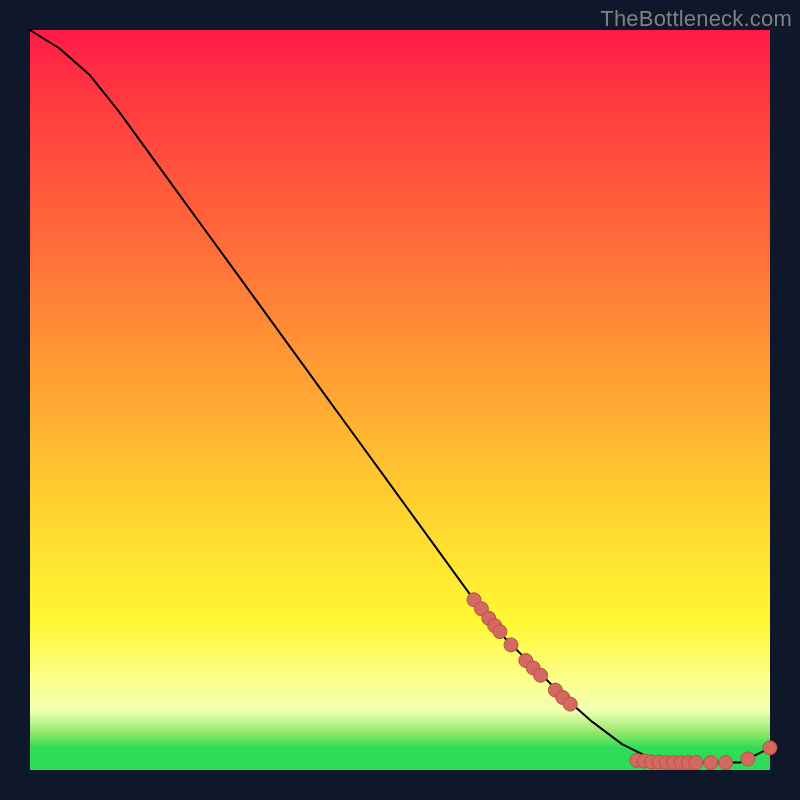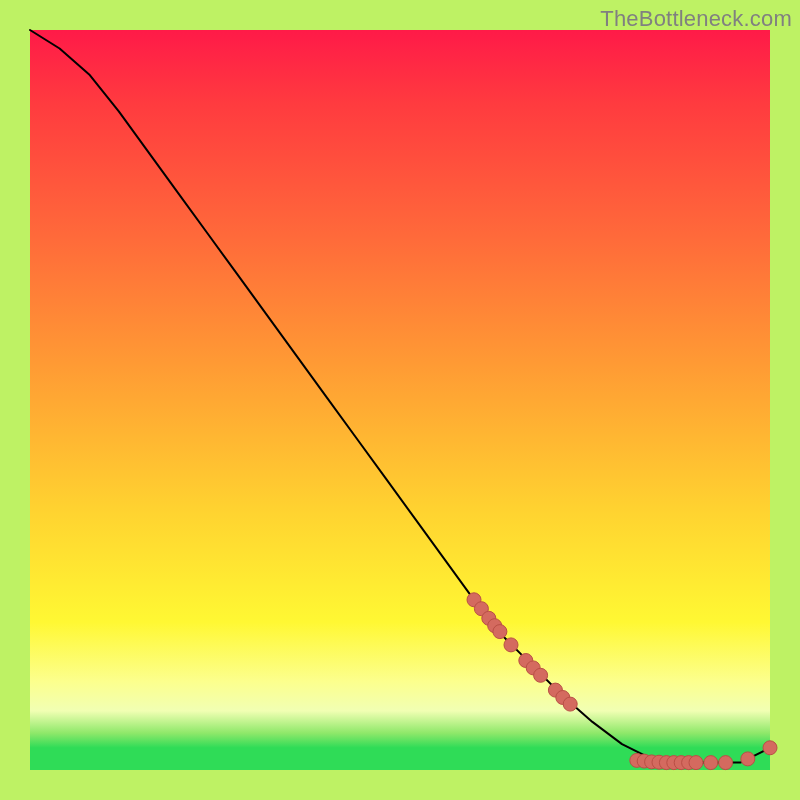--- a/index.html
+++ b/index.html
@@ -8,21 +8,21 @@
     width: 800px;
     height: 800px;
     background: #000;
     overflow: hidden;
     font-family: Arial, Helvetica, sans-serif;
   }
   .stage {
     position: relative;
     width: 800px;
     height: 800px;
-    background: #bef264;
+    background: #0f172a;
   }
   .plot {
     position: absolute;
     left: 30px;
     top: 30px;
     width: 740px;
     height: 740px;
   }
   .gradient {
     position: absolute;

